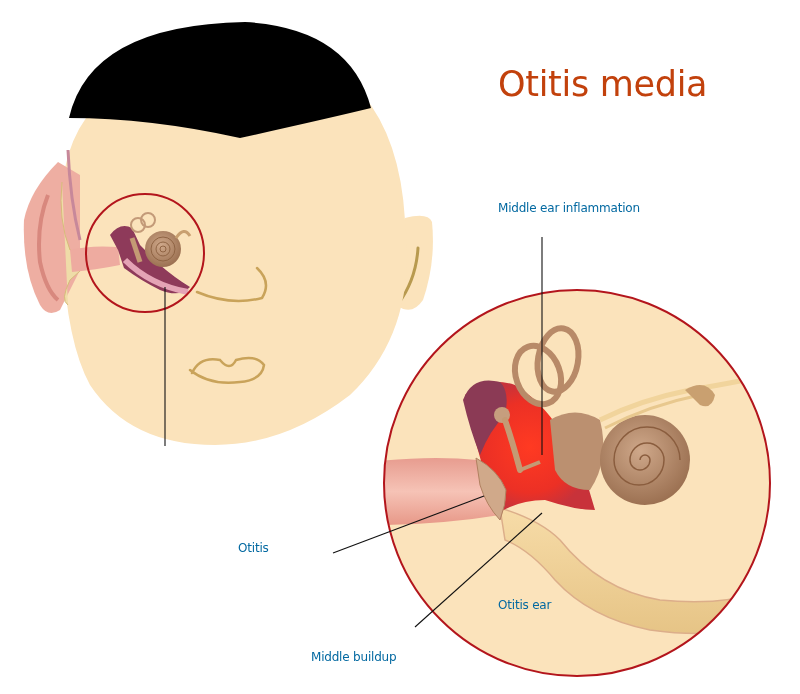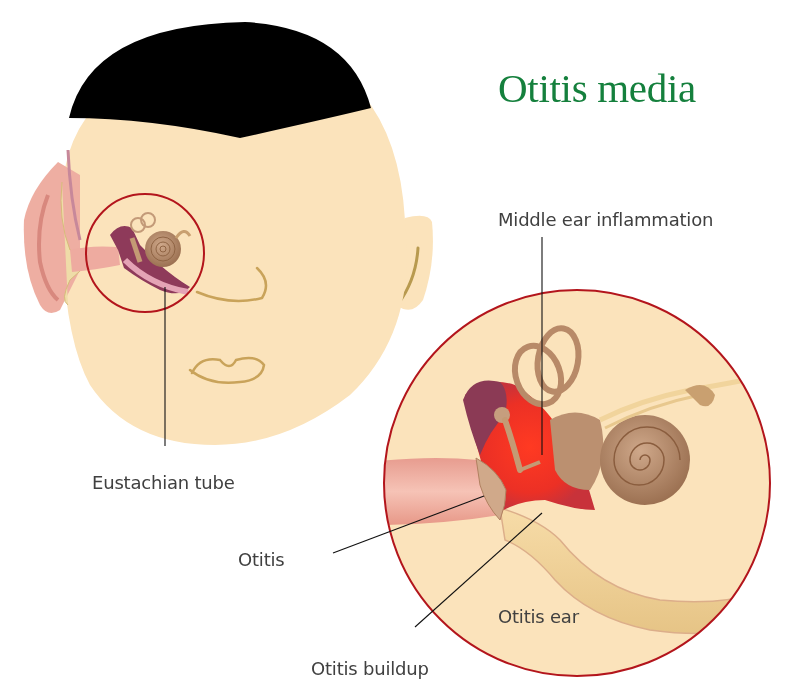--- a/index.html
+++ b/index.html
@@ -1,21 +1,21 @@
 <!DOCTYPE html>
 <html><head>
 <meta charset="utf-8">
 <style>
   html, body { margin: 0; padding: 0; background: #ffffff; }
   body { width: 800px; height: 694px; position: relative; overflow: hidden;
          font-family: "DejaVu Sans", "Liberation Sans", sans-serif; color: #111; }
   .stage { position: absolute; left: 0; top: 0; width: 800px; height: 694px; }
   svg.art { position: absolute; left: 0; top: 0; }
-  .label { position: absolute; white-space: nowrap; color: #404040; font-size: 18px; letter-spacing: -0.2px; margin-top: 8px; }
-  .title { position: absolute; font-size: 41px; color: #15803d; white-space: nowrap; letter-spacing: -0.3px; font-family: Liberation Serif, serif; }
+  .label { position: absolute; white-space: nowrap; color: #0369a1; font-size: 12px; letter-spacing: -0.2px; }
+  .title { position: absolute; font-size: 35px; color: #c2410c; white-space: nowrap; letter-spacing: -0.3px; }
 </style>
 </head>
 <body>
 
 <div class="stage">
 
   <svg class="art" width="800" height="694" viewBox="0 0 800 694">
     <defs>
       <clipPath id="bigClip">
           <circle cx="577" cy="483" r="193"></circle>
@@ -114,17 +114,16 @@
       <line x1="542" y1="237" x2="542" y2="455"></line>
       <line x1="165" y1="287" x2="165" y2="446"></line>
       <line x1="333" y1="553" x2="484" y2="496"></line>
       <line x1="415" y1="627" x2="542" y2="513"></line>
     </g>
   </svg>
 
   <div class="title" style="left:498px; top:64px;">Otitis media</div>
 
   <div class="label" style="left:498px; top:201px;">Middle ear inflammation</div>
-  <div class="label" style="left:92px; top:464px;">Eustachian tube</div>
   <div class="label" style="left:238px; top:541px;">Otitis</div>
   <div class="label" style="left:498px; top:598px;">Otitis ear</div>
-  <div class="label" style="left:311px; top:650px;">Otitis buildup</div>
+  <div class="label" style="left:311px; top:650px;">Middle buildup</div>
 </div>
 
 </body></html>

